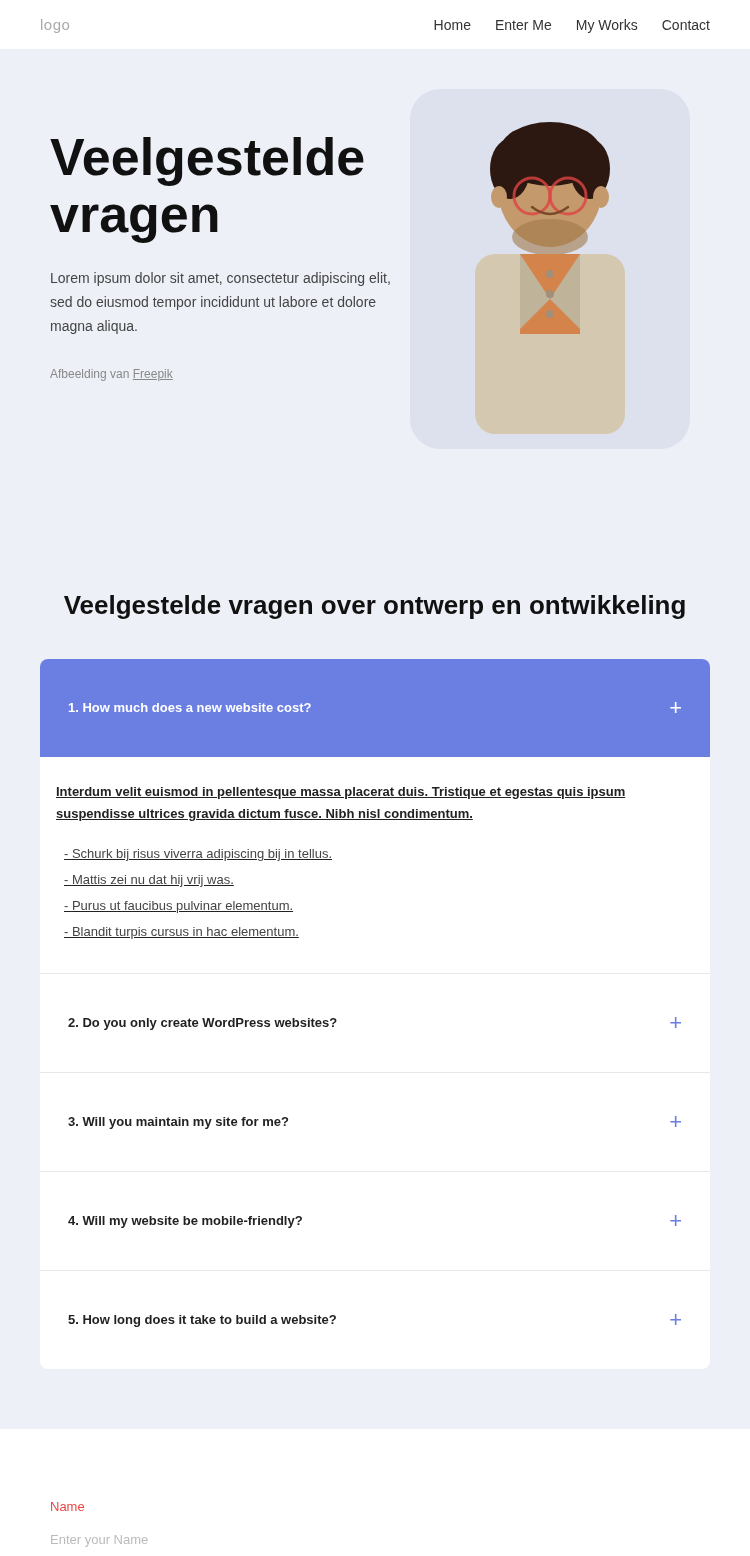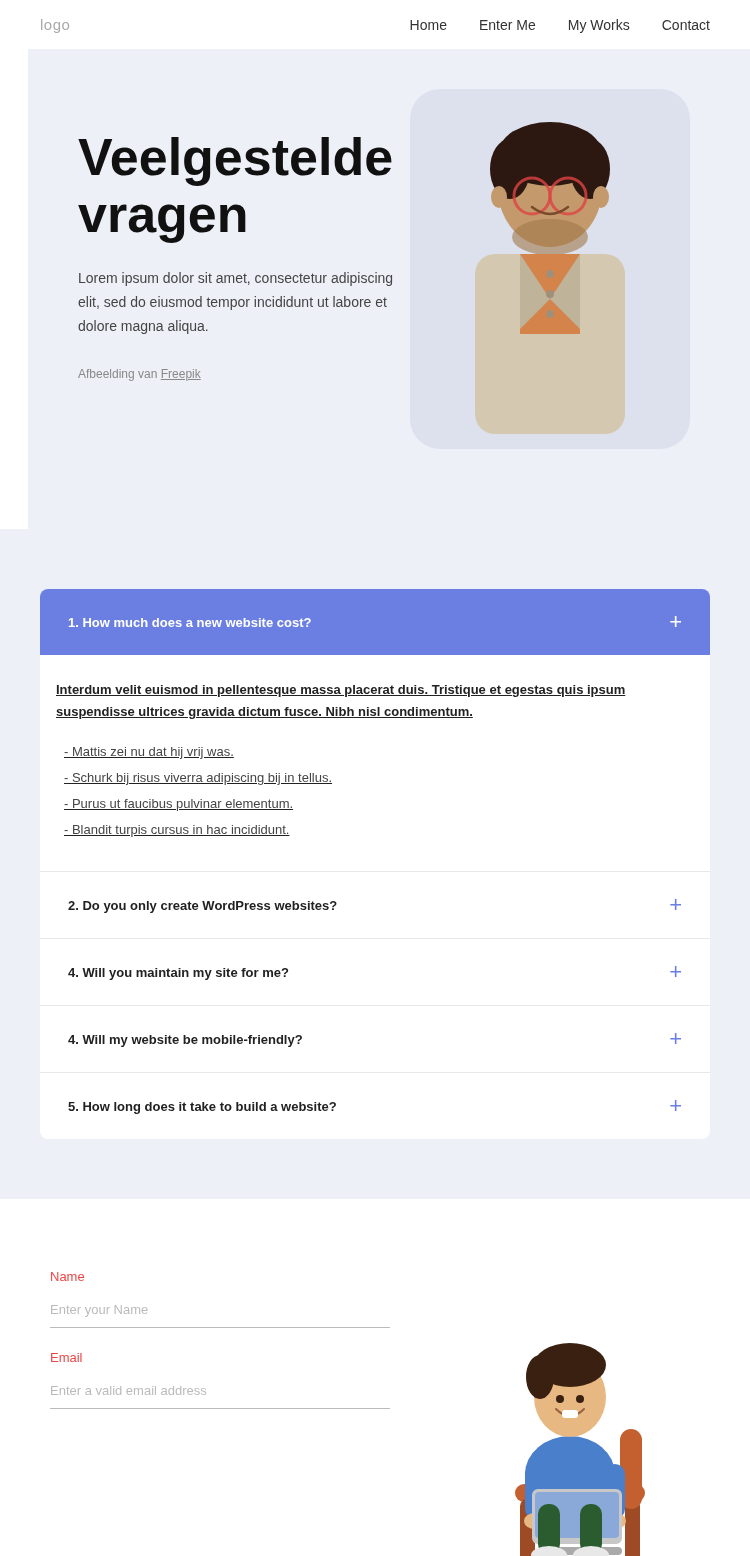--- a/index.html
+++ b/index.html
@@ -4,30 +4,30 @@
   <style>
     * { box-sizing: border-box; margin: 0; padding: 0; }
     body { font-family: 'Segoe UI', Arial, sans-serif; background: #fff; color: #222; width: 750px; }
 
     
     nav {
       display: flex; align-items: center; justify-content: space-between;
       padding: 16px 40px; background: #fff;
     }
     .nav-logo { font-size: 15px; color: #aaa; letter-spacing: 0.5px; text-align: right; }
-    .nav-links { display: flex; gap: 32px; }
+    .nav-links { display: flex; gap: 24px; }
     .nav-links a {
       text-decoration: none; color: #333; font-size: 14px;
     }
 
     
     .hero {
       background: #eef0f8;
       display: flex; align-items: flex-start; justify-content: flex-start;
-      padding: 60px 50px 40px 50px; min-height: 480px; position: relative; margin-left: 28px;
+      padding: 60px 50px 40px 50px; min-height: 480px; position: relative;
     }
     .hero-text { max-width: 360px; padding-top: 20px; }
     .hero-title { font-size: 52px; font-weight: 800; line-height: 1.1; color: #111; margin-bottom: 24px; }
     .hero-desc { font-size: 14px; color: #444; line-height: 1.7; margin-bottom: 28px; }
     .hero-credit { font-size: 12px; color: #888; }
     .hero-credit a { color: #888; }
     .hero-img-wrap {
       width: 280px; height: 360px; background: #dde1ee;
       border-radius: 30px; overflow: hidden;
       flex-shrink: 0; margin-top: -20px; margin-right: 10px;
@@ -46,21 +46,21 @@
     }
     .faq-container { background: #fff; border-radius: 8px; overflow: hidden; }
 
     .faq-item {
       border-bottom: 1px solid #e8e8e8;
     }
     .faq-item:last-child { border-bottom: none; }
 
     .faq-question {
       display: flex; align-items: center; justify-content: space-between;
-      padding: 22px 28px; cursor: pointer;
+      padding: 38px 28px; cursor: pointer;
     }
     .faq-question.active { background: #6b7fe3; }
     .faq-question-label {
       font-size: 13px; font-weight: 600; color: #222;
     }
     .faq-question.active .faq-question-label { color: #fff; }
     .faq-plus {
       font-size: 22px; color: #6b7fe3; font-weight: 300; line-height: 1;
     }
     .faq-question.active .faq-plus { color: #fff; }
@@ -144,45 +144,46 @@
       <polygon points="160,155 130,200 160,230" fill="#bfb499"></polygon>
 
       <circle cx="130" cy="175" r="4" fill="#a0907a"></circle>
       <circle cx="130" cy="195" r="4" fill="#a0907a"></circle>
       <circle cx="130" cy="215" r="4" fill="#a0907a"></circle>
     </svg>
   </div>
 </section>
 
 <section class="faq-section">
+  <h2 class="faq-main-title">Veelgestelde vragen over ontwerp en ontwikkeling</h2>
   <div class="faq-container" id="faq-container">
   <div class="faq-item">
         <div class="faq-question active">
           <span class="faq-question-label">1. How much does a new website cost?</span>
           <span class="faq-plus">+</span>
         </div>
         <div class="faq-answer">
           <p class="faq-answer-bold">Interdum velit euismod in pellentesque massa placerat duis. Tristique et egestas quis ipsum suspendisse ultrices gravida dictum fusce. Nibh nisl condimentum.</p>
           <ul class="faq-answer-list">
+            <li>Schurk bij risus viverra adipiscing bij in tellus.</li>
             <li>Mattis zei nu dat hij vrij was.</li>
-            <li>Schurk bij risus viverra adipiscing bij in tellus.</li>
             <li>Purus ut faucibus pulvinar elementum.</li>
-            <li>Blandit turpis cursus in hac incididunt.</li>
+            <li>Blandit turpis cursus in hac elementum.</li>
           </ul>
         </div>
       </div>
       <div class="faq-item">
         <div class="faq-question">
           <span class="faq-question-label">2. Do you only create WordPress websites?</span>
           <span class="faq-plus">+</span>
         </div>
       </div>
       <div class="faq-item">
         <div class="faq-question">
-          <span class="faq-question-label">4. Will you maintain my site for me?</span>
+          <span class="faq-question-label">3. Will you maintain my site for me?</span>
           <span class="faq-plus">+</span>
         </div>
       </div>
       <div class="faq-item">
         <div class="faq-question">
           <span class="faq-question-label">4. Will my website be mobile-friendly?</span>
           <span class="faq-plus">+</span>
         </div>
       </div>
       <div class="faq-item">

